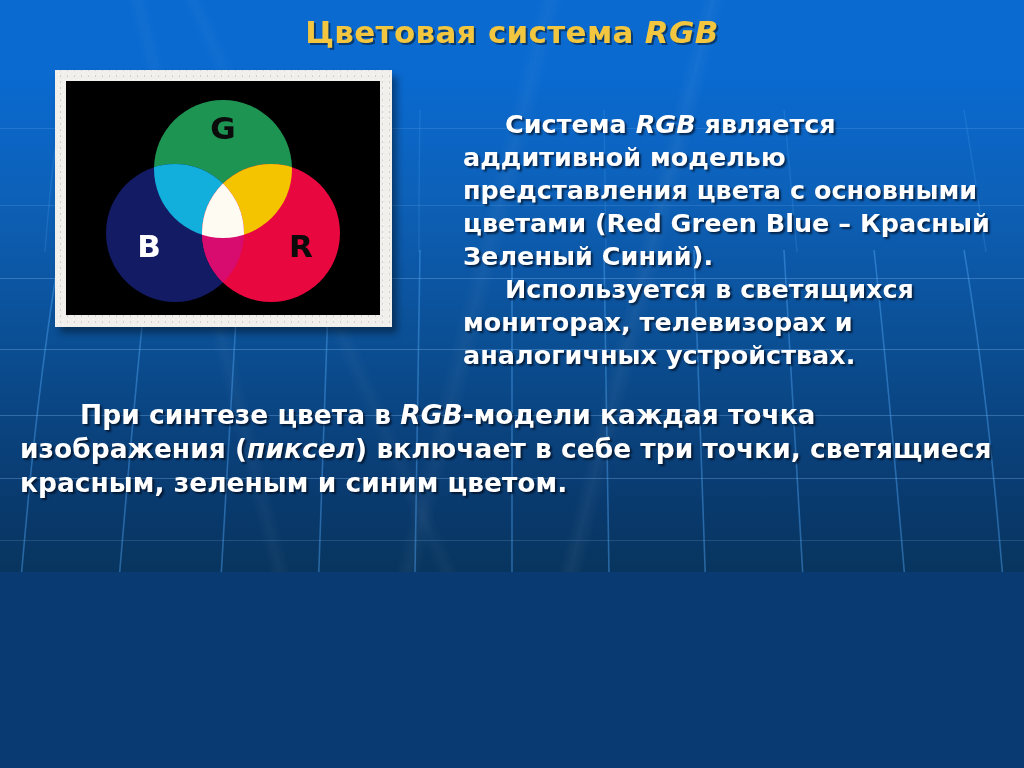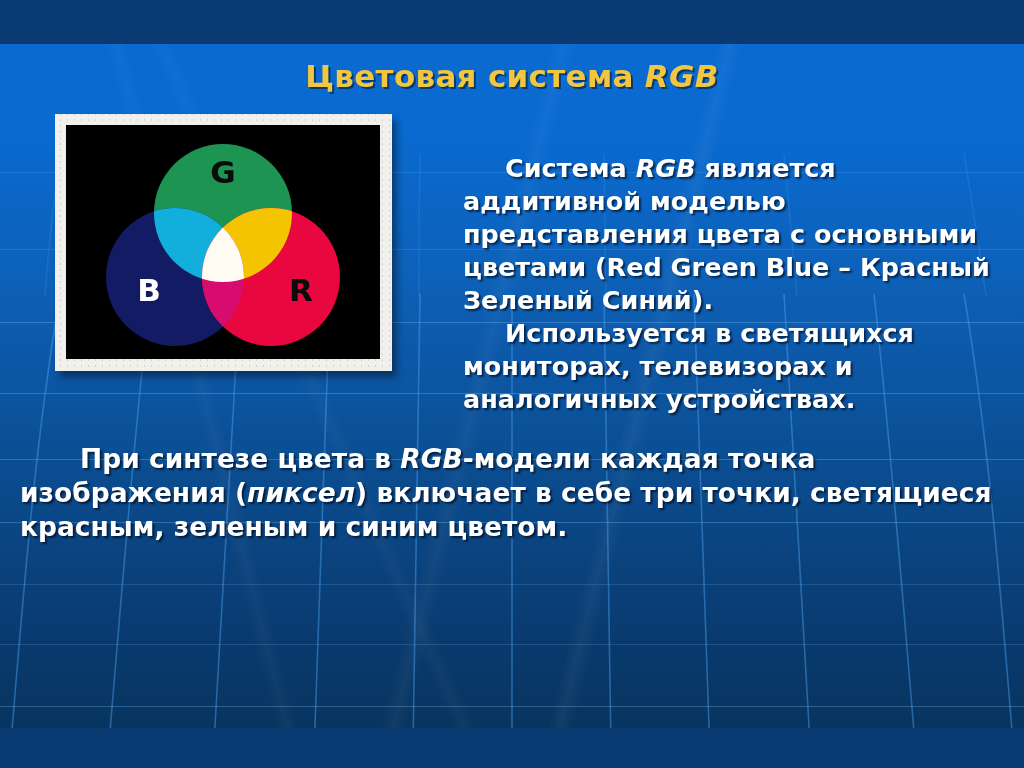--- a/index.html
+++ b/index.html
@@ -8,35 +8,34 @@
   html, body {
     width:1024px; height:768px;
     overflow:hidden;
     background:#0a3a72;
     font-family:"DejaVu Sans", sans-serif;
   }
 
   
   #slide {
     position:relative;
-    width:1024px; height:684px;
+    width:1024px; height:572px;
     overflow:hidden;
     background:
       linear-gradient(180deg,
         #0a6ad0 0%,
         #0a6ad0 13%,
         #0b66c6 22%,
         #0d61b8 34%,
         #0c57a6 47%,
         #0b5096 58%,
         #0a4888 68%,
         #0a4079 79%,
         #093a6e 88%,
         #08355f 100%);
-    margin-top: 44px;
   }
 
   
   .sheen {
     position:absolute; inset:0;
     pointer-events:none;
     background:
       linear-gradient(104deg, rgba(255,255,255,0) 46%, rgba(255,255,255,.045) 47.2%, rgba(255,255,255,0) 48.4%),
       linear-gradient(104deg, rgba(255,255,255,0) 60%, rgba(255,255,255,.05) 61.1%, rgba(255,255,255,0) 62.3%),
       linear-gradient(76deg,  rgba(255,255,255,0) 23%, rgba(255,255,255,.04) 24%,  rgba(255,255,255,0) 25%),

